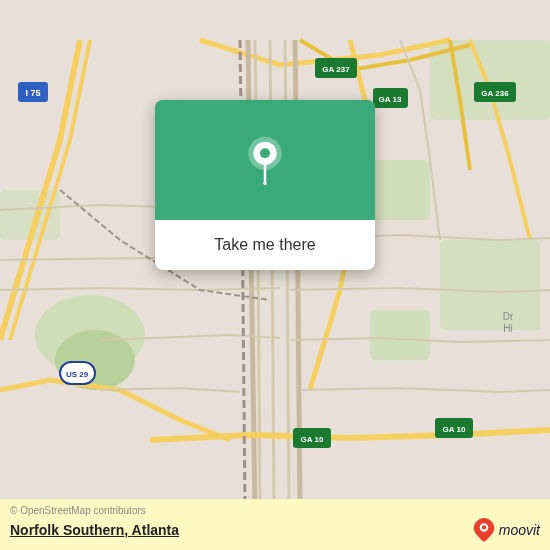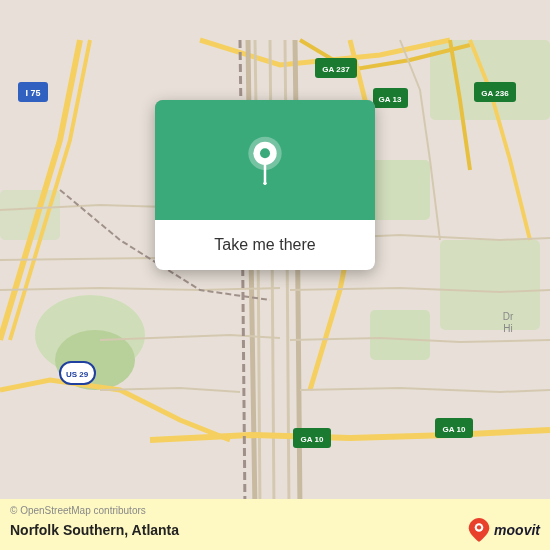--- a/index.html
+++ b/index.html
@@ -93,36 +93,37 @@
     .location-info {
       display: flex;
       align-items: center;
       justify-content: space-between;
     }
 
     .location-name {
       font-size: 14px;
       font-weight: 600;
       color: #222;
+      text-decoration: underline;
     }
 
     .moovit-logo {
       display: flex;
       align-items: center;
       gap: 3px;
     }
 
     .moovit-icon {
       width: 24px;
       height: 24px;
     }
 
     .moovit-text {
       font-size: 14px;
-      font-weight: bold;
+      font-weight: normal;
       color: #1a1a2e;
       font-style: italic;
     }
 
     
     .popup-card::after {
       content: '';
       position: absolute;
       bottom: -10px;
       left: 50%;

